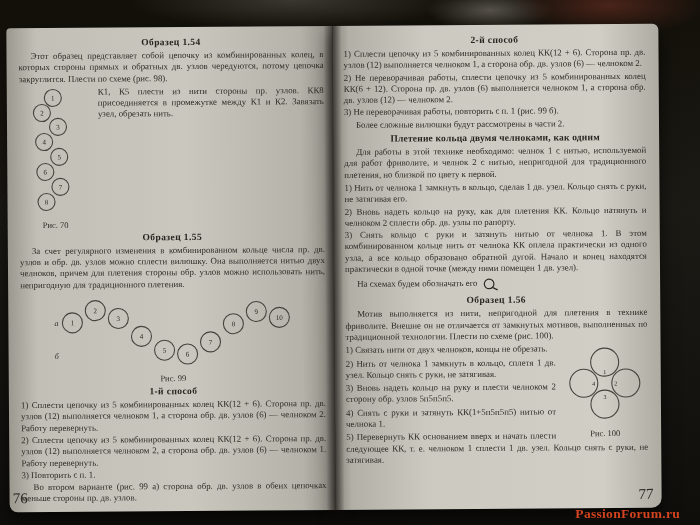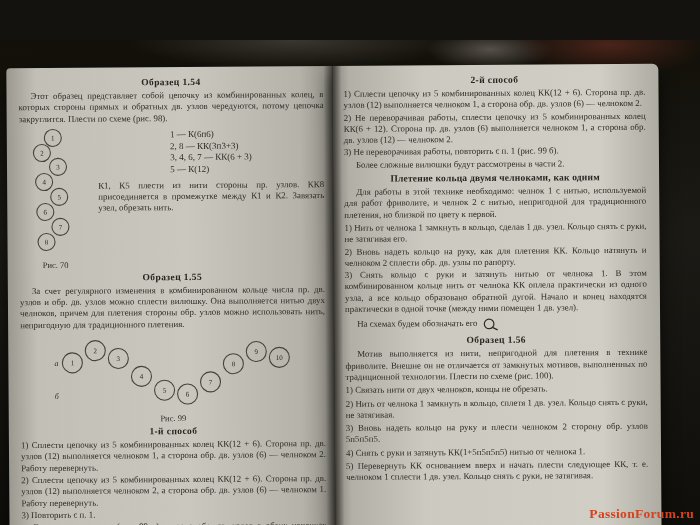--- a/index.html
+++ b/index.html
@@ -7,21 +7,20 @@
     width:700px;height:525px;overflow:hidden;position:relative;
     font-family:"Liberation Serif",serif;
     background:#14120e;
   }
   .photo{position:absolute;inset:0;
     background:
       radial-gradient(140px 45px at 87% 1%, #4a241a 0%, rgba(74,36,26,0) 70%),
       radial-gradient(220px 40px at 42% 0%, #3a3731 0%, rgba(58,55,49,0) 75%),
       radial-gradient(90px 30px at 70% 2%, #55514a 0%, rgba(85,81,74,0) 70%),
       linear-gradient(#121009, #1c1a15 40%, #0f0e0b);
-    margin-top: 40px;
   }
   .book{position:absolute;left:8px;top:26px;width:652px;height:484px;transform:rotate(-0.4deg);}
   .page{position:absolute;top:0;height:100%;width:50%;box-sizing:border-box;overflow:hidden;
         box-shadow:0 8px 18px rgba(0,0,0,.65);}
   .page-left{left:0;border-radius:4px 0 0 8px;padding:7px 9px 6px 12px;
     background:linear-gradient(90deg,#9b988f 0%,#c2bfb7 9%,#cac7bf 55%,#b5b2aa 90%,#8e8b83 100%);}
   .page-right{left:50%;border-radius:0 6px 10px 0;padding:7px 13px 6px 11px;
     background:linear-gradient(90deg,#85827a 0%,#b2afa7 5%,#ccc9c1 28%,#d1cec6 82%,#aeaba3 100%);}
   .gutter{position:absolute;left:calc(50% - 9px);top:0;width:18px;height:100%;pointer-events:none;
     background:linear-gradient(90deg,rgba(20,18,14,0),rgba(20,18,14,.45) 40%,rgba(16,14,11,.6) 52%,rgba(20,18,14,0));}
@@ -33,21 +32,21 @@
   .row154{display:flex;gap:7px;align-items:flex-start;}
   .figcol{flex:0 0 72px;text-align:center;}
   .col154{flex:1;}
   .formulas{width:max-content;margin:3px auto 4px;font-size:9px;line-height:1.3;color:#2e2d26;text-align:left;}
   .figcap{font-size:8.5px;color:#2e2d26;text-align:center;margin-top:1px;}
   .figblock{text-align:center;margin:2px 0 2px;}
   .symrow{display:flex;align-items:center;gap:5px;margin:3px 0 2px;}
   .fig100wrap{float:right;width:86px;text-align:center;margin:0 0 2px 6px;}
   .pageno{position:absolute;bottom:5px;font-size:15px;color:#2c2b25;}
   .pageno.l{left:3px;} .pageno.r{right:8px;}
-  .watermark{position:absolute;right:6px;bottom:3px;font-weight:bold;font-size:13.5px;
+  .watermark{position:absolute;right:20px;bottom:3px;font-weight:bold;font-size:13.5px;
     color:#d2431f;letter-spacing:.3px;font-family:"Liberation Serif",serif;}
   svg text{font-family:"Liberation Serif",serif;}
 </style>
 </head>
 <body>
 
 <div class="photo">
   <div class="book">
 
     <div class="page page-left">
@@ -74,26 +73,20 @@
               <text x="24" y="57.5">4</text>
               <text x="39" y="72.5">5</text>
               <text x="25" y="87.5">6</text>
               <text x="40" y="102.5">7</text>
               <text x="26" y="117.5">8</text>
             </g>
           </svg>
           <div class="figcap">Рис. 70</div>
         </div>
         <div class="col154">
-          <div class="formulas">
-            <div>1 — К(6п6)</div>
-            <div>2, 8 — КК(3п3+3)</div>
-            <div>3, 4, 6, 7 — КК(6 + 3)</div>
-            <div>5 — К(12)</div>
-          </div>
           <p class="body">К1, К5 плести из нити стороны пр. узлов. КК8 присоединяется в промежутке между К1 и К2. Завязать узел, обрезать нить.</p>
         </div>
       </div>
 
       <div class="h">Образец 1.55</div>
       <p class="body indent">За счет регулярного изменения в комбинированном кольце числа пр. дв. узлов и обр. дв. узлов можно сплести вилюшку. Она выполняется нитью двух челноков, причем для плетения стороны обр. узлов можно использовать нить, непригодную для традиционного плетения.</p>
 
       <div class="figblock">
         <svg width="246" height="76" viewBox="0 0 246 76">
           <g fill="none" stroke="#45443c" stroke-width="1.1">
@@ -162,20 +155,37 @@
             <circle cx="7" cy="7" r="4.8"></circle>
             <path d="M10.2 10.5 L15.5 13"></path>
           </g>
         </svg>
       </div>
 
       <div class="h">Образец 1.56</div>
       <p class="body indent">Мотив выполняется из нити, непригодной для плетения в технике фриволите. Внешне он не отличается от замкнутых мотивов, выполненных по традиционной технологии. Плести по схеме (рис. 100).</p>
 
       <div>
+        <div class="fig100wrap">
+          <svg width="80" height="80" viewBox="0 0 80 80">
+            <g fill="none" stroke="#45443c" stroke-width="1.1">
+              <circle cx="40" cy="19" r="14"></circle>
+                <circle cx="61" cy="40" r="14"></circle>
+              <circle cx="40" cy="61" r="14"></circle>
+                <circle cx="19" cy="40" r="14"></circle>
+            </g>
+            <g font-size="6" fill="#2b2a24" text-anchor="middle">
+              <text x="40" y="31">1</text>
+              <text x="51" y="42.5">2</text>
+              <text x="40" y="56">3</text>
+              <text x="29" y="42.5">4</text>
+            </g>
+          </svg>
+          <div class="figcap">Рис. 100</div>
+        </div>
         <p class="body">1) Связать нити от двух челноков, концы не обрезать.</p>
         <p class="body">2) Нить от челнока 1 замкнуть в кольцо, сплетя 1 дв. узел. Кольцо снять с руки, не затягивая.</p>
         <p class="body">3) Вновь надеть кольцо на руку и плести челноком 2 сторону обр. узлов 5п5п5п5.</p>
         <p class="body">4) Снять с руки и затянуть КК(1+5п5п5п5) нитью от челнока 1.</p>
         <p class="body">5) Перевернуть КК основанием вверх и начать плести следующее КК, т. е. челноком 1 сплести 1 дв. узел. Кольцо снять с руки, не затягивая.</p>
       </div>
 
       <div class="pageno r">77</div>
     </div>
 

